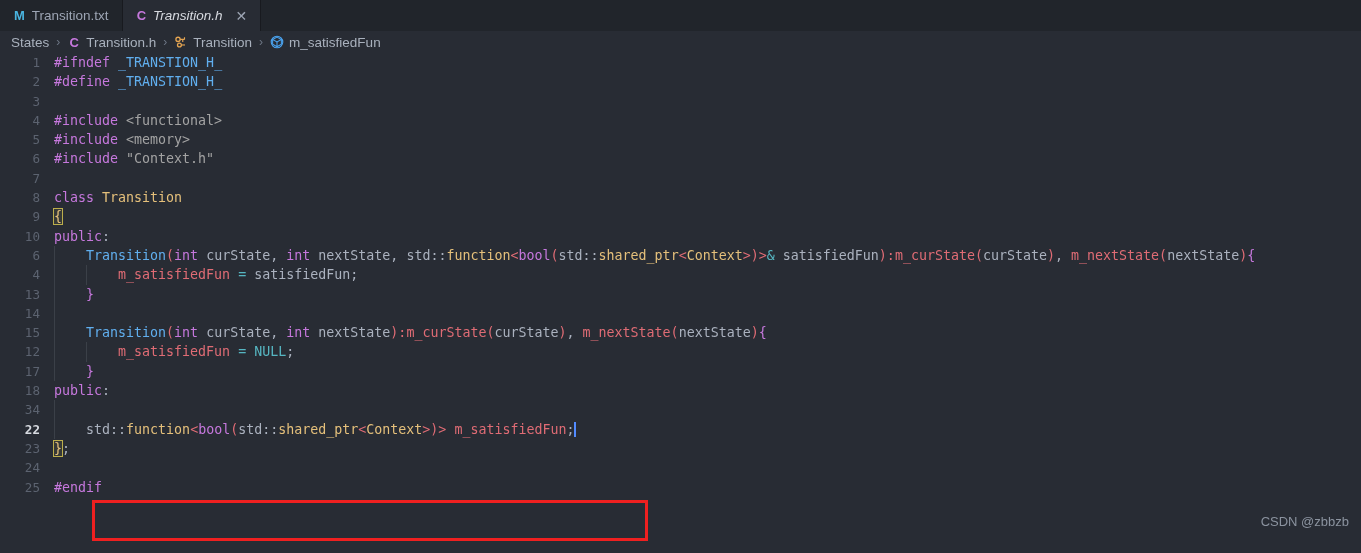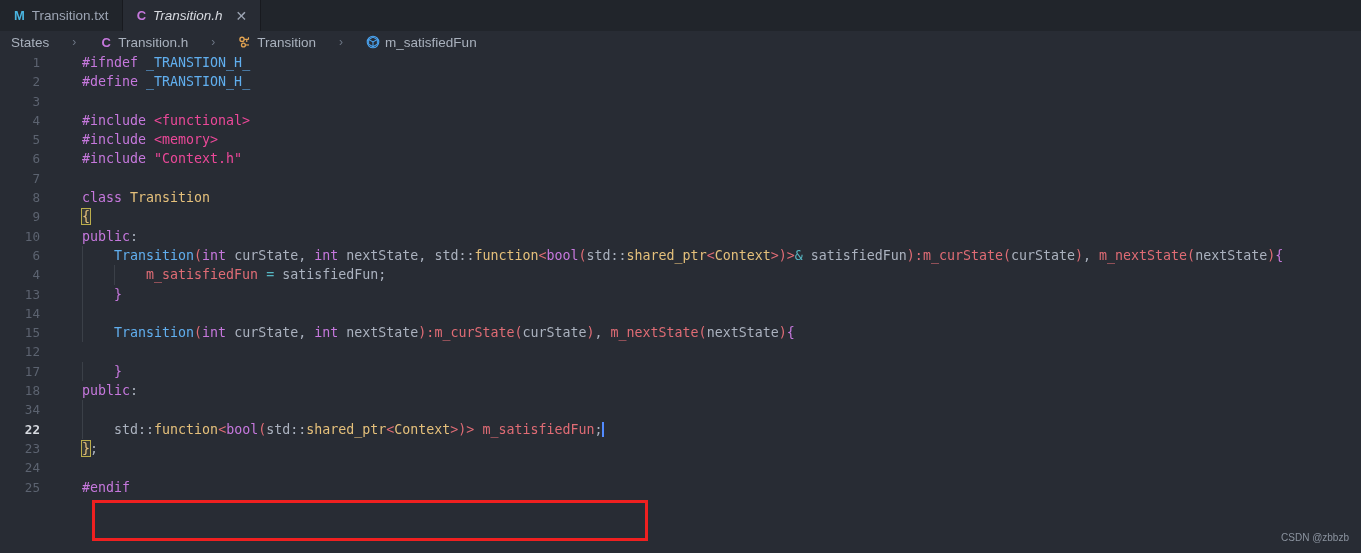--- a/index.html
+++ b/index.html
@@ -51,21 +51,21 @@
     cursor: pointer;
   }
 
   
   #breadcrumb {
     height: 22px;
     background: #282c34;
     display: flex;
     align-items: center;
     padding-left: 11px;
-    gap: 16px;
+    gap: 0px;
     font-size: 13.5px;
     color: #a9b1bd;
     white-space: nowrap;
   }
   .crumb {
     display: inline-flex;
     align-items: center;
     gap: 5px;
     cursor: pointer;
   }
@@ -98,34 +98,34 @@
     width: 52px;
     min-width: 52px;
     text-align: right;
     padding-right: 12px;
     color: #5c6370;
     font-family: "DejaVu Sans Mono", monospace;
     font-size: 12.6px;
     user-select: none;
   }
   .row.active .gutter { color: #d7dae0; font-weight: bold; }
-  .code { position: relative; padding-left: 2px; margin-left: 28px; }
+  .code { position: relative; padding-left: 2px; }
 
   
   .ig {
     position: absolute;
     top: 0; bottom: 0;
     width: 1px;
     background: #3b4048;
   }
 
   
   .c-pp      { color: #c678dd; }   
   .c-macro   { color: #61afef; }   
-  .c-inc     { color: #ec4899; }   
+  .c-inc     { color: #a3a3a3; }   
   .c-key     { color: #c678dd; }   
   .c-type    { color: #e5c07b; }   
   .c-fn      { color: #61afef; }   
   .c-var     { color: #abb2bf; }   
   .c-member  { color: #e06c75; }   
   .c-punct   { color: #abb2bf; }
   .c-op      { color: #56b6c2; }
   .c-brace   { color: #c678dd; }
   .c-null    { color: #56b6c2; }
   .c-angle   { color: #e06c75; }
@@ -156,22 +156,22 @@
     width: 556px;
     height: 41px;
     border: 3px solid #ef2020;
     pointer-events: none;
   }
 
   
   #watermark {
     position: absolute;
     right: 12px;
-    bottom: 6px;
-    font-size: 10px;
+    bottom: 22px;
+    font-size: 13px;
     color: #8b939f;
     font-family: "Liberation Sans", sans-serif;
     user-select: none;
   }
 </style>
 </head>
 <body>
 
 <div id="tabbar">
   <div class="tab">
@@ -294,20 +294,21 @@
     <span class="code"><span class="ig" style="left:2px"></span></span>
   </div>
 
   <div class="row">
     <span class="gutter">15</span>
     <span class="code"><span class="ig" style="left:2px"></span>    <span class="c-fn">Transition</span><span class="c-angle">(</span><span class="c-key">int</span> <span class="c-var">curState</span><span class="c-punct">,</span> <span class="c-key">int</span> <span class="c-var">nextState</span><span class="c-angle">)</span><span class="c-colon">:</span><span class="c-member">m_curState</span><span class="c-angle">(</span><span class="c-var">curState</span><span class="c-angle">)</span><span class="c-punct">,</span> <span class="c-member">m_nextState</span><span class="c-angle">(</span><span class="c-var">nextState</span><span class="c-angle">)</span><span class="c-brace">{</span></span>
   </div>
 
   <div class="row">
     <span class="gutter">12</span>
+    <span class="code"><span class="ig" style="left:2px"></span><span class="ig" style="left:34px"></span>        <span class="c-member">m_satisfiedFun</span> <span class="c-op">=</span> <span class="c-null">NULL</span><span class="c-punct">;</span></span>
   </div>
 
   <div class="row">
     <span class="gutter">17</span>
     <span class="code"><span class="ig" style="left:2px"></span>    <span class="c-brace">}</span></span>
   </div>
 
   <div class="row">
     <span class="gutter">18</span>
     <span class="code"><span class="c-key">public</span><span class="c-punct">:</span></span>

